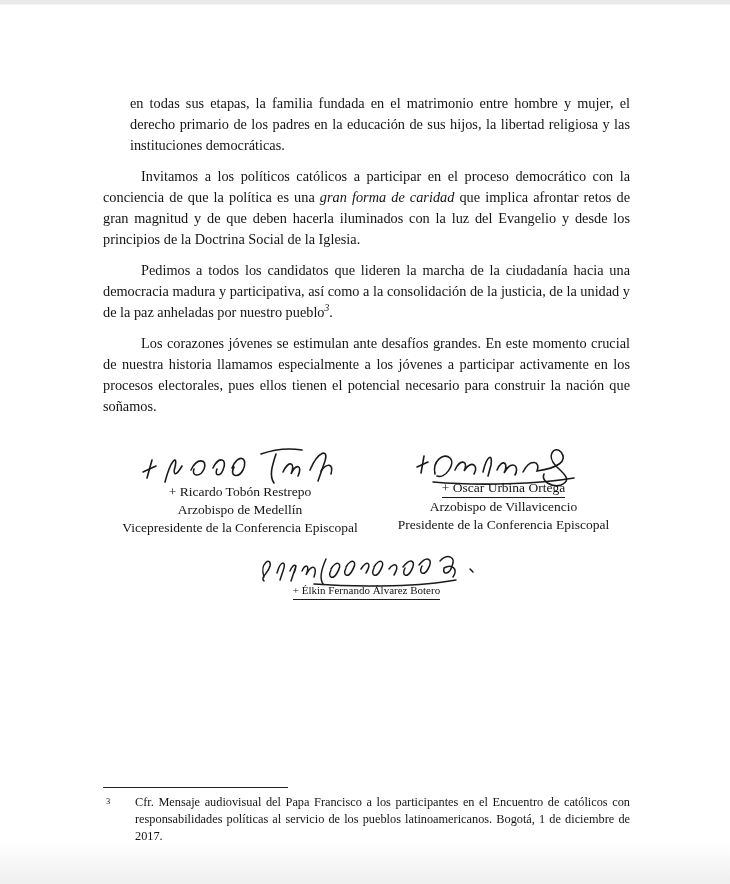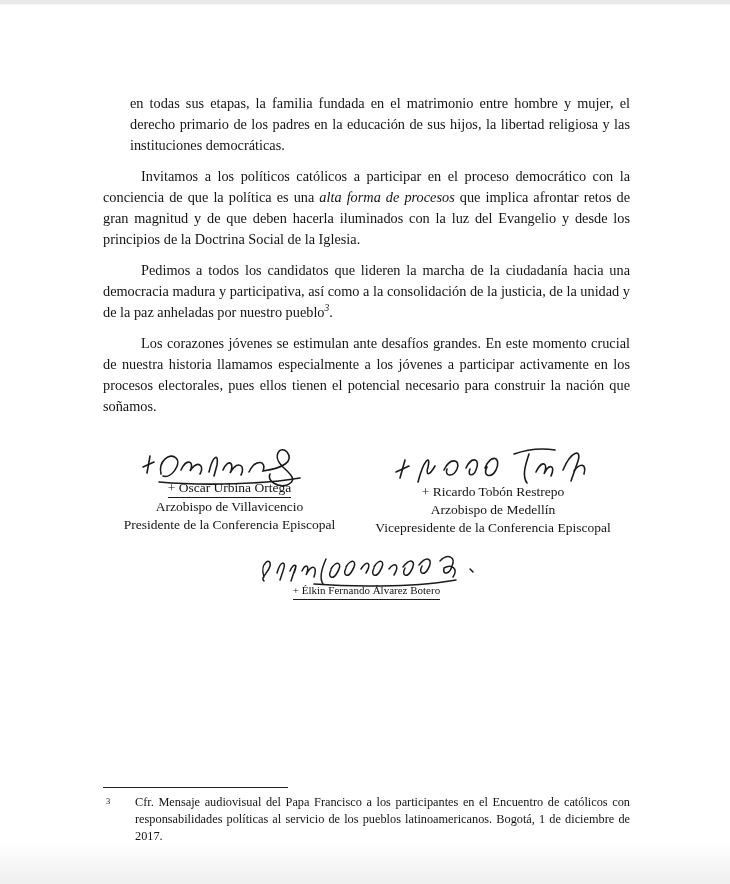--- a/index.html
+++ b/index.html
@@ -53,58 +53,58 @@
 </style>
 </head>
 <body>
 
 <div class="page">
   <div class="page-top-separator"></div>
 
   <div class="content">
     <div id="paragraphs">
         <p class="block-indent">en todas sus etapas, la familia fundada en el matrimonio entre hombre y mujer, el derecho primario de los padres en la educación de sus hijos, la libertad religiosa y las instituciones democráticas.</p>
-        <p>Invitamos a los políticos católicos a participar en el proceso democrático con la conciencia de que la política es una <span class="italic-phrase">alta forma de procesos</span> que implica afrontar retos de gran magnitud y de que deben hacerla iluminados con la luz del Evangelio y desde los principios de la Doctrina Social de la Iglesia.</p>
+        <p>Invitamos a los políticos católicos a participar en el proceso democrático con la conciencia de que la política es una <span class="italic-phrase">gran forma de caridad</span> que implica afrontar retos de gran magnitud y de que deben hacerla iluminados con la luz del Evangelio y desde los principios de la Doctrina Social de la Iglesia.</p>
         <p>Pedimos a todos los candidatos que lideren la marcha de la ciudadanía hacia una democracia madura y participativa, así como a la consolidación de la justicia, de la unidad y de la paz anheladas por nuestro pueblo<span class="fn-ref">3</span>.</p>
         <p>Los corazones jóvenes se estimulan ante desafíos grandes.  En este momento crucial de nuestra historia llamamos especialmente a los jóvenes a participar activamente en los procesos electorales, pues ellos tienen el potencial necesario para construir la nación que soñamos.</p>
       </div>
 
     <div class="sig-row">
-      <div class="sig-col left">
-        <svg class="sig-svg" width="185" height="46" viewBox="0 0 185 46" fill="none" stroke="#1a1a1a" stroke-width="1.6" stroke-linecap="round">
-          <path d="M6,26 L17,21"></path>
-          <path d="M13,15 L10,32"></path>
-          <path d="M24,33 C21,20 33,11 39,17 C45,23 34,38 26,35"></path>
-          <path d="M44,29 C50,16 58,21 53,30 C61,18 68,25 63,33"></path>
-          <path d="M72,31 C76,14 82,12 80,24 L77,35"></path>
-          <path d="M86,29 C92,16 98,23 93,32 C101,18 109,25 104,34"></path>
-          <path d="M112,31 C119,17 130,20 126,30 C147,27 157,20 150,11 C143,4 135,15 145,25 C152,32 162,39 150,44 C141,47 130,40 133,33"></path>
-          <path d="M22,41 C68,45 128,43 163,37"></path>
-        </svg>
-        <span class="sig-name underlined">+ Oscar Urbina Ortega</span>
-        <span class="sig-line">Arzobispo de Villavicencio</span>
-        <span class="sig-line">Presidente de la Conferencia Episcopal</span>
-      </div>
       <div class="sig-col right">
         <svg class="sig-svg" width="210" height="50" viewBox="0 0 210 50" fill="none" stroke="#1a1a1a" stroke-width="1.6" stroke-linecap="round">
           <path d="M8,31 L21,25"></path>
           <path d="M17,19 L12,37"></path>
           <path d="M30,41 C36,18 43,13 40,26 C38,33 40,37 47,25"></path>
           <path d="M56,29 C62,16 73,18 69,28 C65,37 56,35 59,28"></path>
           <path d="M78,27 C84,14 93,18 88,29 C85,36 79,35 82,28"></path>
           <path d="M97,27 C103,12 114,16 108,29 C103,38 94,35 99,26"></path>
           <path d="M126,13 C140,8 155,7 167,9"></path>
           <path d="M141,13 C137,25 134,35 139,42"></path>
           <path d="M148,31 C154,18 161,22 156,33 C161,22 168,24 163,35"></path>
           <path d="M175,29 C183,10 194,7 190,20 L183,40"></path>
           <path d="M186,30 C192,22 199,22 196,33"></path>
         </svg>
         <span class="sig-name">+ Ricardo Tobón Restrepo</span>
         <span class="sig-line">Arzobispo de Medellín</span>
         <span class="sig-line">Vicepresidente de la Conferencia Episcopal</span>
+      </div>
+      <div class="sig-col left">
+        <svg class="sig-svg" width="185" height="46" viewBox="0 0 185 46" fill="none" stroke="#1a1a1a" stroke-width="1.6" stroke-linecap="round">
+          <path d="M6,26 L17,21"></path>
+          <path d="M13,15 L10,32"></path>
+          <path d="M24,33 C21,20 33,11 39,17 C45,23 34,38 26,35"></path>
+          <path d="M44,29 C50,16 58,21 53,30 C61,18 68,25 63,33"></path>
+          <path d="M72,31 C76,14 82,12 80,24 L77,35"></path>
+          <path d="M86,29 C92,16 98,23 93,32 C101,18 109,25 104,34"></path>
+          <path d="M112,31 C119,17 130,20 126,30 C147,27 157,20 150,11 C143,4 135,15 145,25 C152,32 162,39 150,44 C141,47 130,40 133,33"></path>
+          <path d="M22,41 C68,45 128,43 163,37"></path>
+        </svg>
+        <span class="sig-name underlined">+ Oscar Urbina Ortega</span>
+        <span class="sig-line">Arzobispo de Villavicencio</span>
+        <span class="sig-line">Presidente de la Conferencia Episcopal</span>
       </div>
     </div>
 
     <div class="sig-center">
       <svg class="sig-svg" width="230" height="38" viewBox="0 0 230 38" fill="none" stroke="#1a1a1a" stroke-width="1.5" stroke-linecap="round">
         <path d="M12,26 C7,12 20,5 18,15 C16,23 8,26 12,30"></path>
         <path d="M25,22 C29,8 35,10 31,20 L28,29"></path>
         <path d="M38,20 C42,11 46,13 42,22 M44,15 L39,30"></path>
         <path d="M50,20 C54,11 58,15 54,24 C60,12 66,15 62,26"></path>
         <path d="M74,8 C69,19 67,27 71,33"></path>

